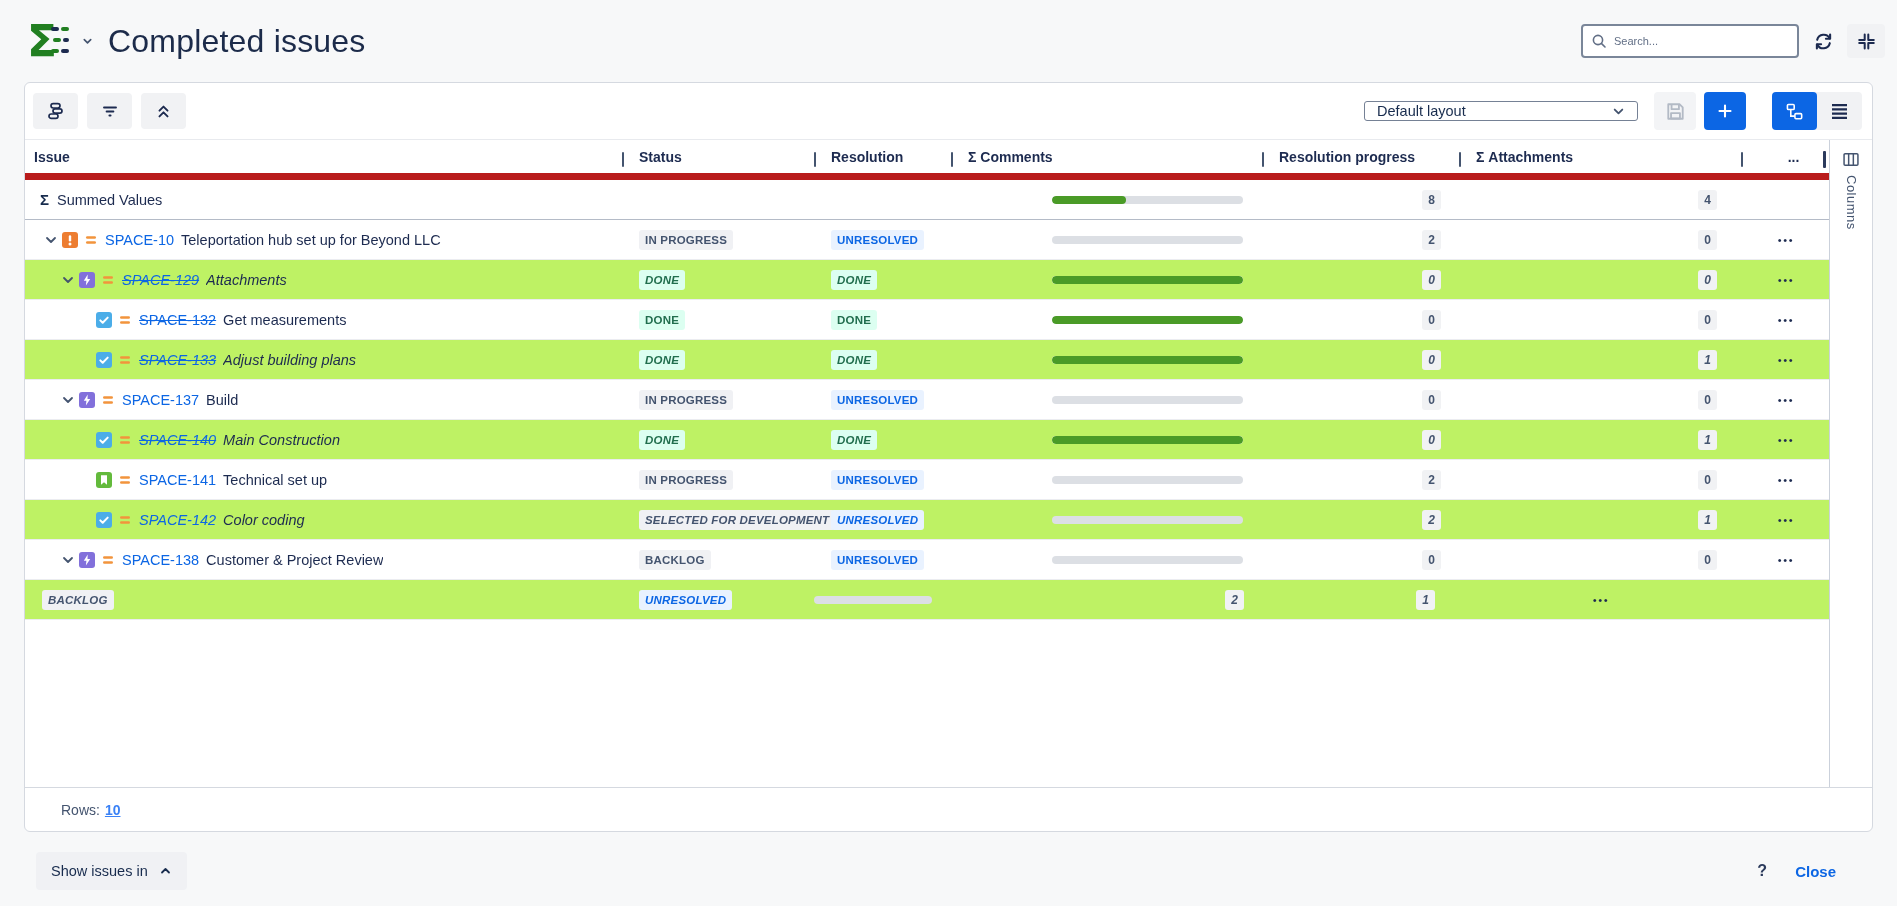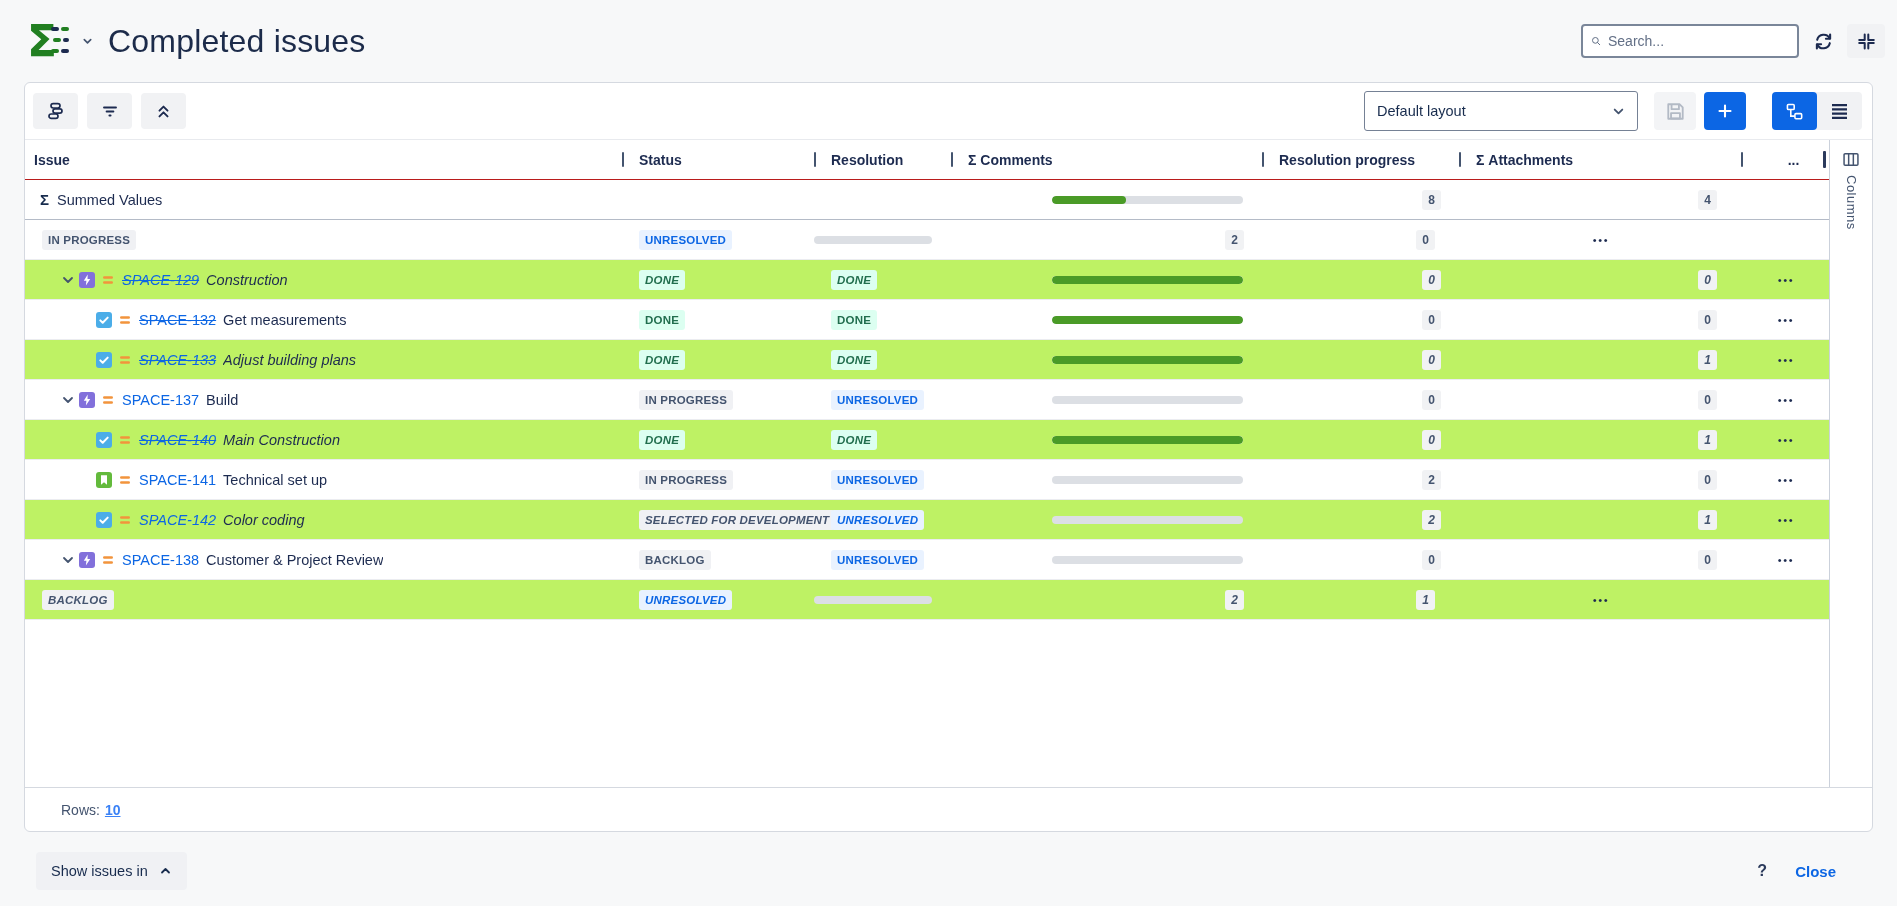--- a/index.html
+++ b/index.html
@@ -12,51 +12,51 @@
   }
   
   .top { height:82px; padding:0 12px 0 27px; display:flex; align-items:center; }
   .title-group { display:flex; align-items:center; gap:9px; }
   .logo { width:46px; height:46px; display:block; }
   .logo-chev { display:flex; align-items:center; cursor:pointer; }
   h1.title { font-size:32px; font-weight:500; color:#1C2B4A; letter-spacing:.2px; margin-left:6px; }
   .top-actions { margin-left:auto; display:flex; align-items:center; gap:6px; }
   .search { width:218px; height:34px; border:2px solid #7A8699; border-radius:4px;
             background:#fff; display:flex; align-items:center; padding:0 8px; gap:7px; }
-  .search input { border:none; outline:none; flex:1; font-size:14px; color:#172B4D;
+  .search input { border:none; outline:none; flex:1; font-size:11px; color:#172B4D;
                   font-family:"Liberation Sans",sans-serif; background:transparent; }
   .search input::placeholder { color:#626F86; }
   .icon-btn { height:34px; min-width:36px; display:flex; align-items:center; justify-content:center;
               border:none; background:transparent; border-radius:4px; cursor:pointer; }
   .icon-btn.subtle { background:#F1F2F4; width:38px; }
   
   .card { margin:0 24px; width:1849px; height:750px; background:#fff;
           border:1px solid #D5D9E0; border-radius:6px; display:flex; flex-direction:column; overflow:hidden; }
   .toolbar { height:57px; flex:0 0 57px; display:flex; align-items:center; padding:0 10px 0 8px;
              border-bottom:1px solid #E8EAEE; }
   .tb-left { display:flex; align-items:center; gap:9px; }
   .tb-btn { width:45px; height:36px; background:#F1F2F4; border:none; border-radius:4px;
             display:flex; align-items:center; justify-content:center; cursor:pointer; }
   .tb-right { margin-left:auto; display:flex; align-items:center; }
-  .layout-select { width:274px; height:40px; border:1px solid #758195; border-radius:3px; background:#fff;
+  .layout-select { width:274px; height:20px; border:1px solid #758195; border-radius:3px; background:#fff;
                    display:flex; align-items:center; padding:0 12px; font-size:14.5px; color:#172B4D; cursor:pointer; }
   .layout-select svg { margin-left:auto; }
   .tb-save { width:42px; height:38px; background:#F3F4F6; border:none; border-radius:4px; margin-left:16px;
              display:flex; align-items:center; justify-content:center; }
   .tb-add { width:42px; height:38px; background:var(--accent-blue,#0C66E4); border:none; border-radius:4px;
             margin-left:8px; display:flex; align-items:center; justify-content:center; cursor:pointer; }
   .seg { display:flex; margin-left:26px; background:#F1F2F4; border-radius:4px; }
   .seg button { width:45px; height:38px; border:none; background:transparent; border-radius:4px;
                 display:flex; align-items:center; justify-content:center; cursor:pointer; }
   .seg button.active { background:var(--accent-blue,#0C66E4); }
   
   .table-wrap { flex:1; display:flex; min-height:0; }
   .table-main { flex:1; display:flex; flex-direction:column; min-width:0; }
   .grid { display:grid; grid-template-columns:minmax(0,1fr) 192px 137px 311px 197px 282px 88px; }
-  .thead { height:40px; border-bottom:1px solid #b91c1c; }
+  .thead { height:40px; border-bottom:7px solid #b91c1c; }
   .hcell { display:flex; align-items:center; font-size:14px; font-weight:700; color:#1D2B50;
            padding-left:17px; position:relative; cursor:pointer; }
   .hcell.c-issue { padding-left:9px; }
   .hcell:not(.c-issue)::before { content:""; position:absolute; left:0; top:12px; width:2px; height:15px;
            background:#44546F; border-radius:1px; }
   .hcell.c-menu { justify-content:center; }
   .hcell.c-menu::after { content:""; position:absolute; right:3px; top:11px; width:3px; height:17px;
            background:#2B3A5C; border-radius:1px; }
   .trow { height:40px; border-bottom:1px solid #EBECF0; background:#fff; cursor:pointer; }
   .trow.alt { background:#bef264;font-style:italic; }
@@ -236,20 +236,42 @@
             <div class="cell c-com">
                 <span class="pill">8</span>
               </div>
             <div class="cell c-att">
                 <span class="pill">4</span>
               </div>
             <div class="cell c-menu"></div>
           </div>
 
         <div class="trow grid">
+              <div class="cell c-issue" style="padding-left:18px">
+                <span class="chev">
+                  <svg width="14" height="14" viewBox="0 0 14 14">
+                    <path d="M3 5l4 4 4-4" fill="none" stroke="#44546F" stroke-width="1.8" stroke-linecap="round" stroke-linejoin="round"></path>
+                  </svg>
+                </span>
+                <span class="ticon">
+                  <svg width="16" height="16" viewBox="0 0 16 16" style="color:var(--icon-incident)">
+                    <rect width="16" height="16" rx="3" fill="currentColor"></rect>
+                    <rect x="6.8" y="3.2" width="2.4" height="6.2" rx="1.2" fill="#fff"></rect>
+                    <circle cx="8" cy="12" r="1.5" fill="#fff"></circle>
+                  </svg>
+                </span>
+                <span class="prio">
+                  <svg width="14" height="14" viewBox="0 0 14 14" style="color:var(--icon-priority-medium)">
+                    <rect x="2" y="3.2" width="10" height="2.6" rx="1.3" fill="currentColor"></rect>
+                    <rect x="2" y="8.2" width="10" height="2.6" rx="1.3" fill="currentColor"></rect>
+                  </svg>
+                </span>
+                <a class="key">SPACE-10</a>
+                <span class="summary">Teleportation hub set up for Beyond LLC</span>
+              </div>
               <div class="cell c-status">
                 <span class="badge neutral">IN PROGRESS</span>
               </div>
               <div class="cell c-res">
                 <span class="badge info">UNRESOLVED</span>
               </div>
               <div class="cell c-prog">
                 <div class="track">
                   <div class="fill" style="width:0%"></div>
                 </div>
@@ -277,21 +299,21 @@
                     <polygon points="8.7,2.4 4.8,8.8 7.4,8.8 6.9,13.6 11.2,7 8.5,7" fill="#fff"></polygon>
                   </svg>
                 </span>
                 <span class="prio">
                   <svg width="14" height="14" viewBox="0 0 14 14" style="color:var(--icon-priority-medium)">
                     <rect x="2" y="3.2" width="10" height="2.6" rx="1.3" fill="currentColor"></rect>
                     <rect x="2" y="8.2" width="10" height="2.6" rx="1.3" fill="currentColor"></rect>
                   </svg>
                 </span>
                 <a class="key struck">SPACE-129</a>
-                <span class="summary">Construction</span>
+                <span class="summary">Attachments</span>
               </div>
               <div class="cell c-status">
                 <span class="badge success">DONE</span>
               </div>
               <div class="cell c-res">
                 <span class="badge success">DONE</span>
               </div>
               <div class="cell c-prog">
                 <div class="track">
                   <div class="fill" style="width:100%"></div>

